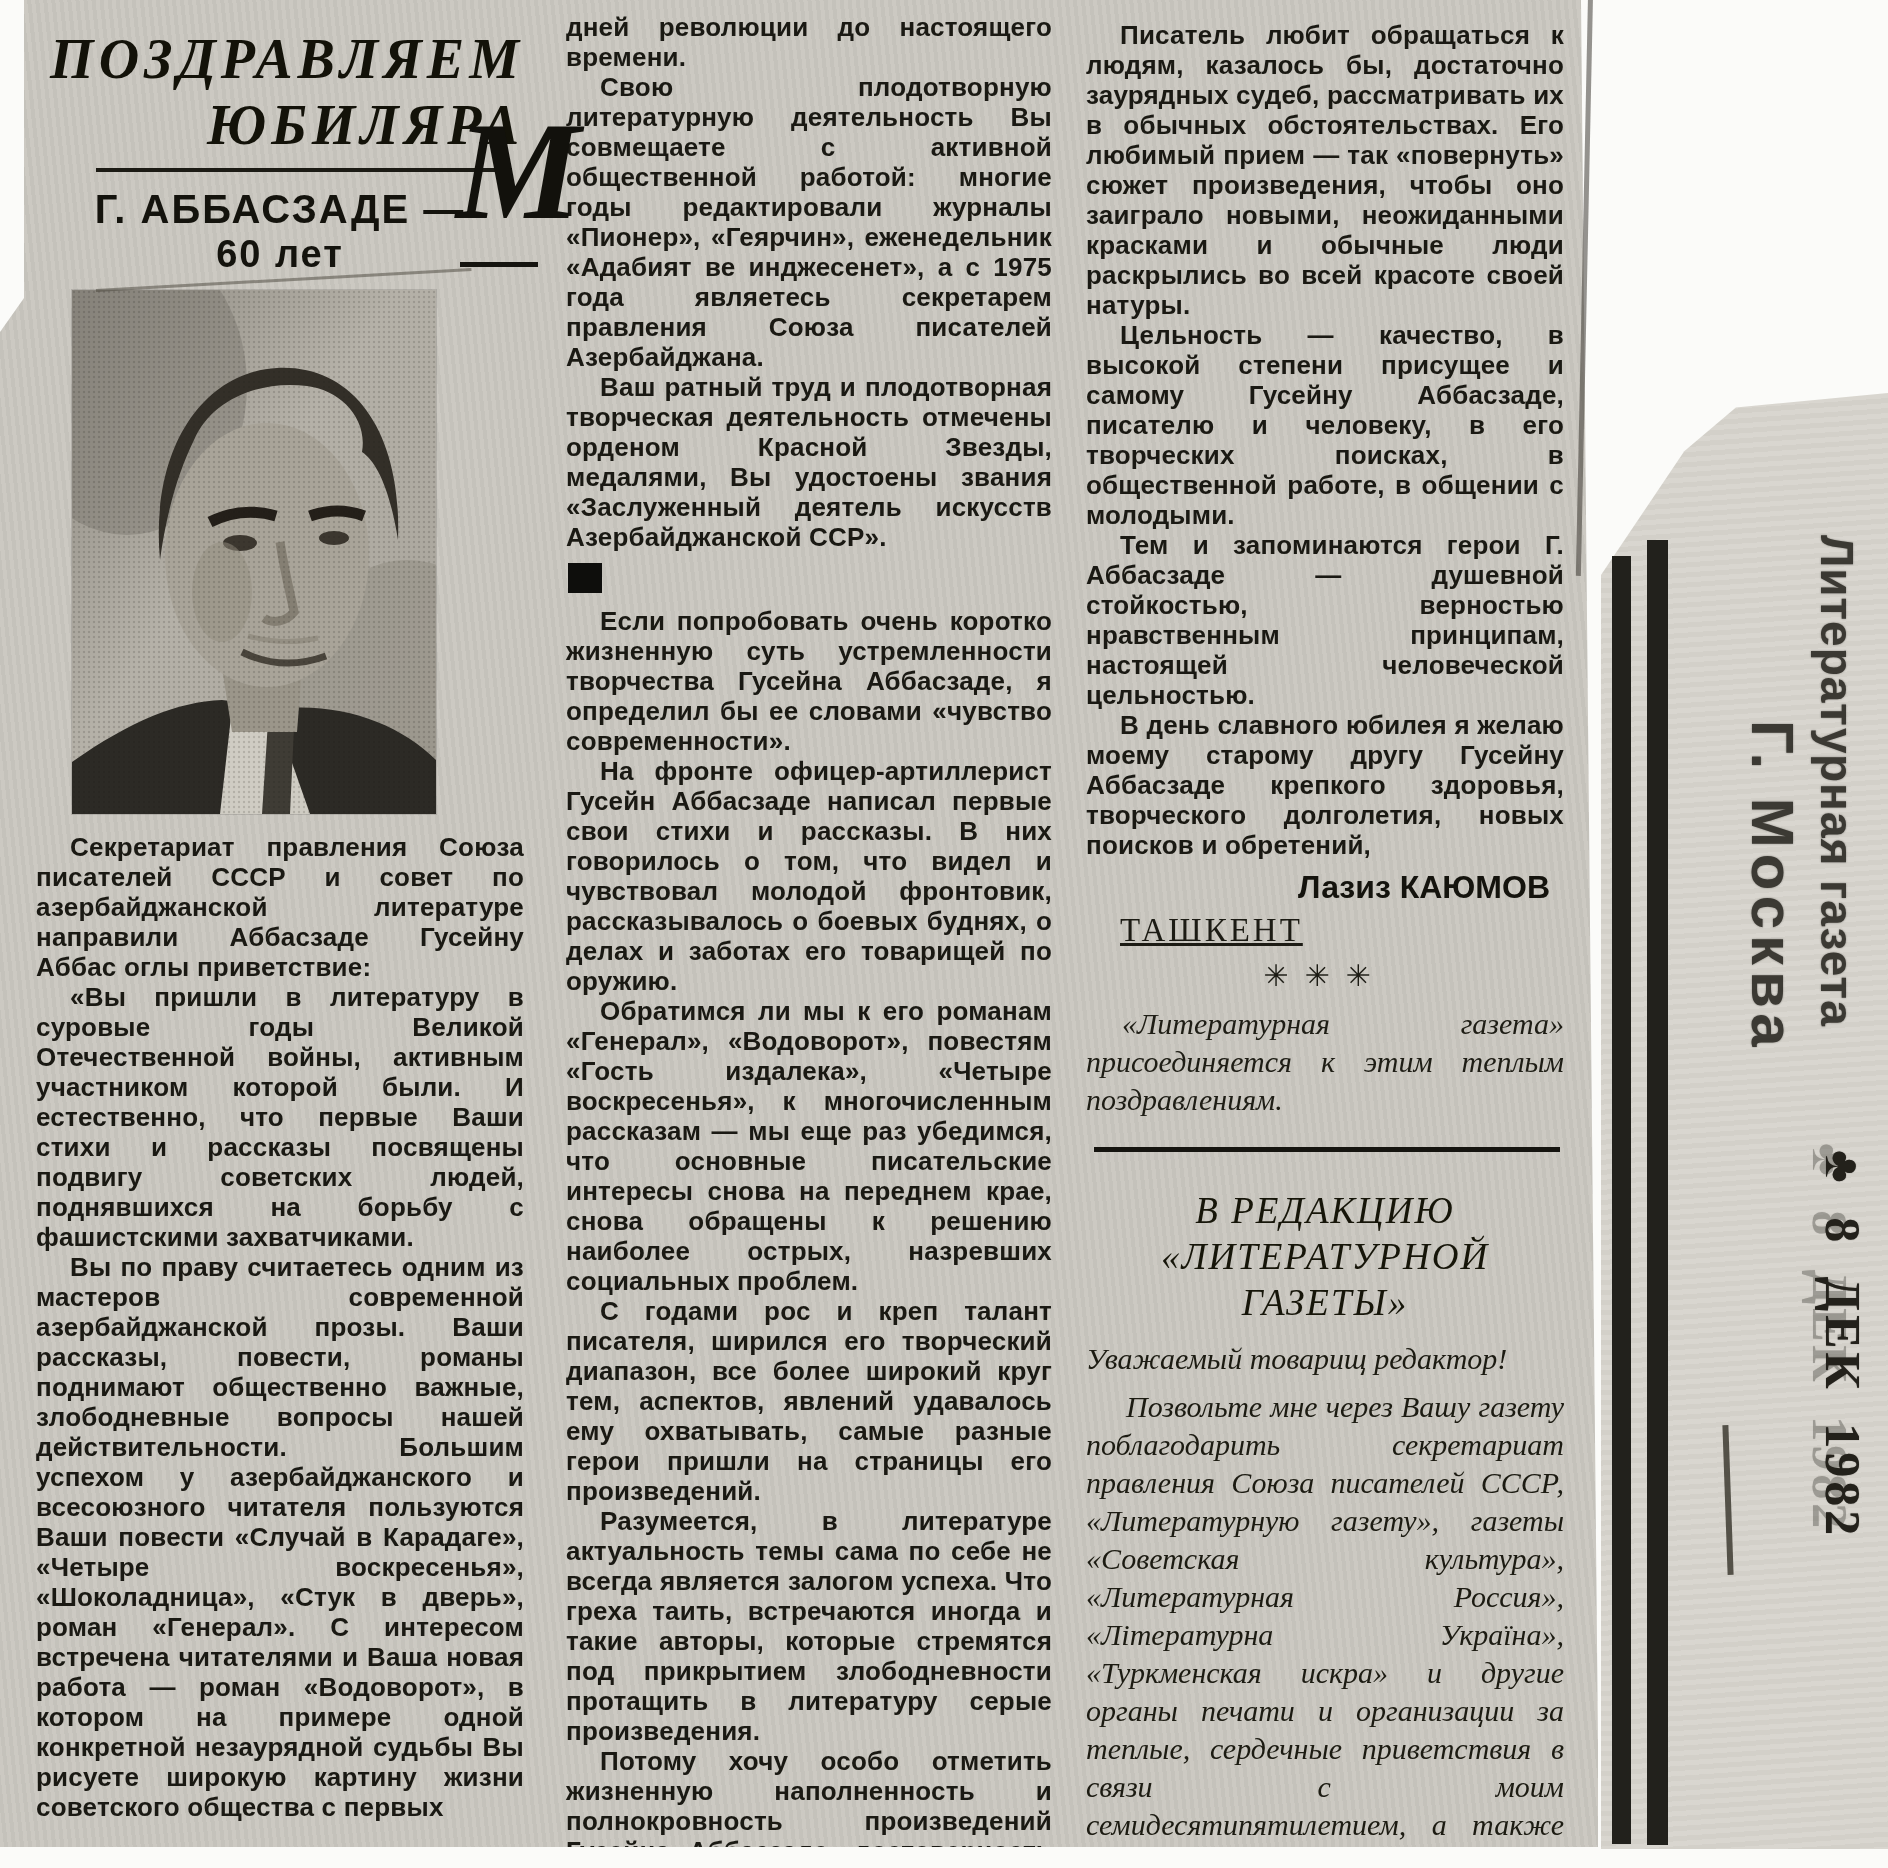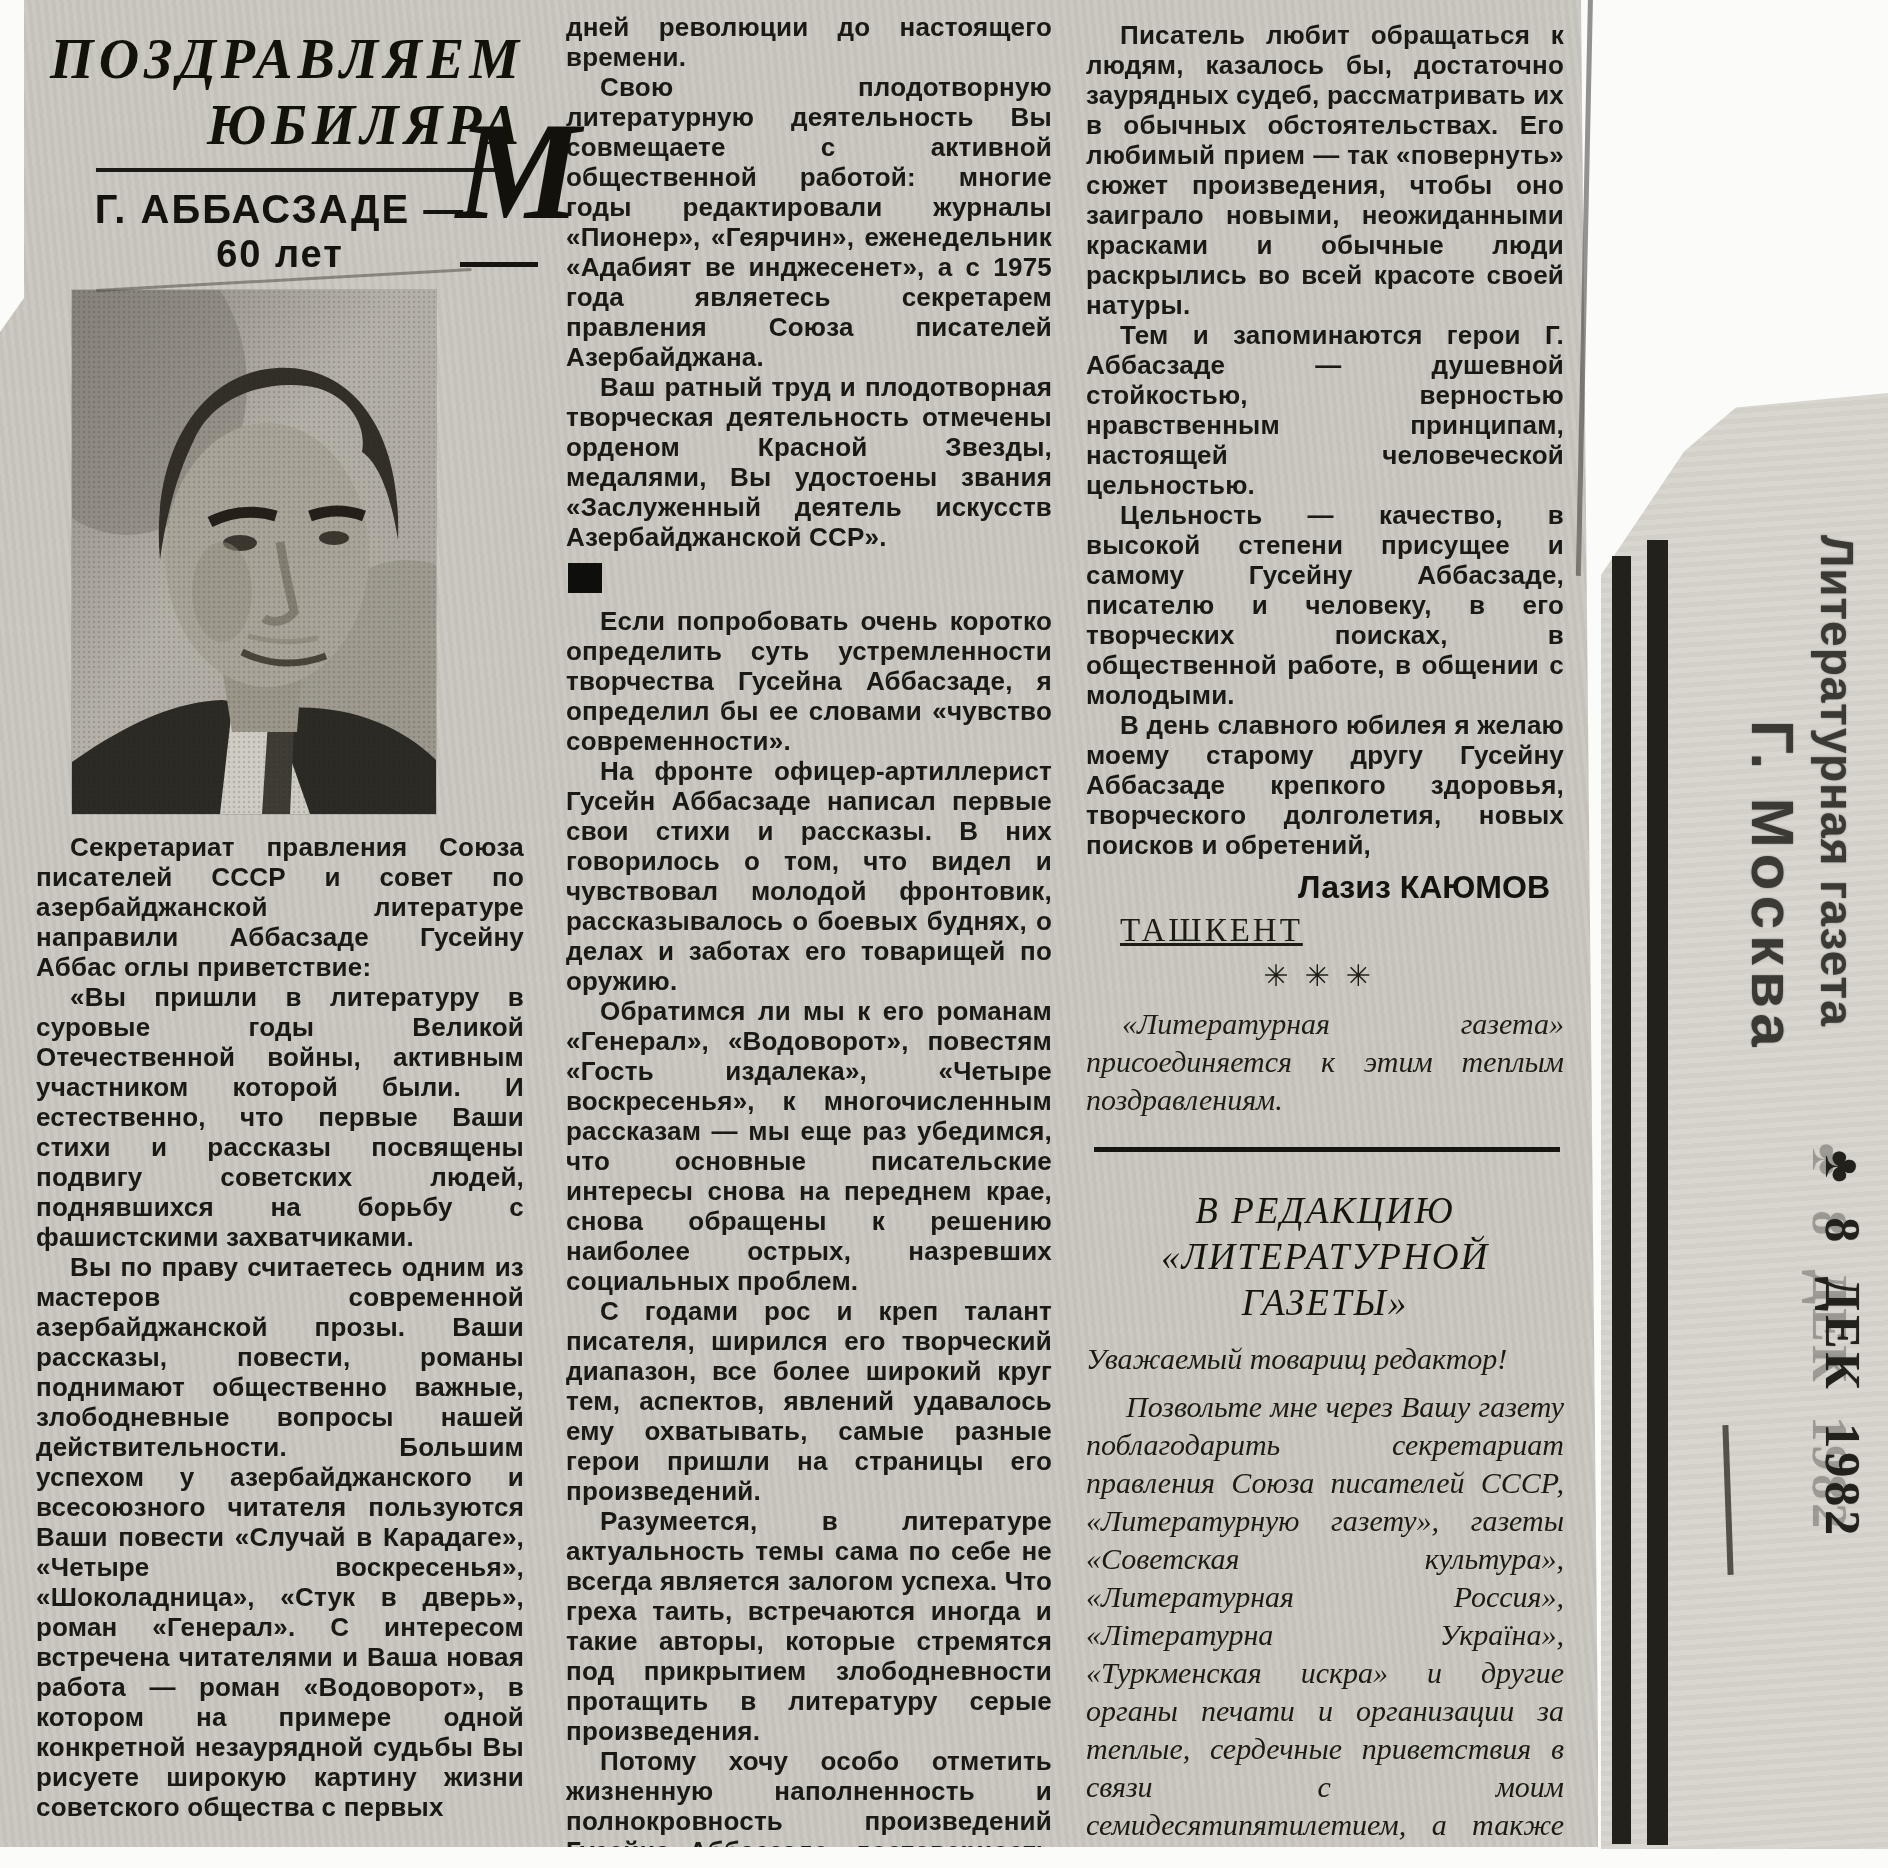--- a/index.html
+++ b/index.html
@@ -149,34 +149,34 @@
         <div class="blk p ind">Вы по праву считаетесь одним из мастеров современной азербайджанской прозы. Ваши рассказы, повести, романы поднимают общественно важные, злободневные вопросы нашей действительности. Большим успехом у азербайджанского и всесоюзного читателя пользуются Ваши повести «Случай в Карадаге», «Четыре воскресенья», «Шоколадница», «Стук в дверь», роман «Генерал». С интересом встречена читателями и Ваша новая работа — роман «Водоворот», в котором на примере одной конкретной незаурядной судьбы Вы рисуете широкую картину жизни советского общества с первых</div>
       </div>
   </div>
 
   <div class="col col-mid">
     <div>
         <div class="blk p">дней революции до настоящего времени.</div>
         <div class="blk p ind">Свою плодотворную литературную деятельность Вы совмещаете с активной общественной работой: многие годы редактировали журналы «Пионер», «Геярчин», еженедельник «Адабият ве инджесенет», а с 1975 года являетесь секретарем правления Союза писателей Азербайджана.</div>
         <div class="blk p ind">Ваш ратный труд и плодотворная творческая деятельность отмечены орденом Красной Звезды, медалями, Вы удостоены звания «Заслуженный деятель искусств Азербайджанской ССР».</div>
         <div class="blk sqdiv"></div>
-        <div class="blk p ind">Если попробовать очень коротко определить суть устремленности творчества Гусейна Аббасзаде, я определил бы ее словами «чувство современности».</div>
+        <div class="blk p ind">Если попробовать очень коротко жизненную суть устремленности творчества Гусейна Аббасзаде, я определил бы ее словами «чувство современности».</div>
         <div class="blk p ind">На фронте офицер-артиллерист Гусейн Аббасзаде написал первые свои стихи и рассказы. В них говорилось о том, что видел и чувствовал молодой фронтовик, рассказывалось о боевых буднях, о делах и заботах его товарищей по оружию.</div>
         <div class="blk p ind">Обратимся ли мы к его романам «Генерал», «Водоворот», повестям «Гость издалека», «Четыре воскресенья», к многочисленным рассказам — мы еще раз убедимся, что основные писательские интересы снова на переднем крае, снова обращены к решению наиболее острых, назревших социальных проблем.</div>
         <div class="blk p ind">С годами рос и креп талант писателя, ширился его творческий диапазон, все более широкий круг тем, аспектов, явлений удавалось ему охватывать, самые разные герои пришли на страницы его произведений.</div>
         <div class="blk p ind">Разумеется, в литературе актуальность темы сама по себе не всегда является залогом успеха. Что греха таить, встречаются иногда и такие авторы, которые стремятся под прикрытием злободневности протащить в литературу серые произведения.</div>
         <div class="blk p ind">Потому хочу особо отметить жизненную наполненность и полнокровность произведений Гусейна Аббасзаде, достоверность характеров его героев.</div>
       </div>
   </div>
 
   <div class="col col-right">
     <div>
         <div class="blk p ind">Писатель любит обращаться к людям, казалось бы, достаточно заурядных судеб, рассматривать их в обычных обстоятельствах. Его любимый прием — так «повернуть» сюжет произведения, чтобы оно заиграло новыми, неожиданными красками и обычные люди раскрылись во всей красоте своей натуры.</div>
+        <div class="blk p ind">Цельность — качество, в высокой степени присущее и самому Гусейну Аббасзаде, писателю и человеку, в его творческих поисках, в общественной работе, в общении с молодыми.</div>
         <div class="blk p ind">Тем и запоминаются герои Г. Аббасзаде — душевной стойкостью, верностью нравственным принципам, настоящей человеческой цельностью.</div>
-        <div class="blk p ind">Цельность — качество, в высокой степени присущее и самому Гусейну Аббасзаде, писателю и человеку, в его творческих поисках, в общественной работе, в общении с молодыми.</div>
         <div class="blk p ind">В день славного юбилея я желаю моему старому другу Гусейну Аббасзаде крепкого здоровья, творческого долголетия, новых поисков и обретений,</div>
         <div class="blk sig">Лазиз КАЮМОВ</div>
         <div class="blk city">ТАШКЕНТ</div>
         <div class="blk orn">✳✳✳</div>
         <div class="blk lg-note">«Литературная газета» присоединяется к этим теплым поздравлениям.</div>
         <div class="blk rule"></div>
         <div class="blk let-head">В РЕДАКЦИЮ
 «ЛИТЕРАТУРНОЙ
 ГАЗЕТЫ»</div>
         <div class="blk let-p">Уважаемый товарищ редактор!</div>

